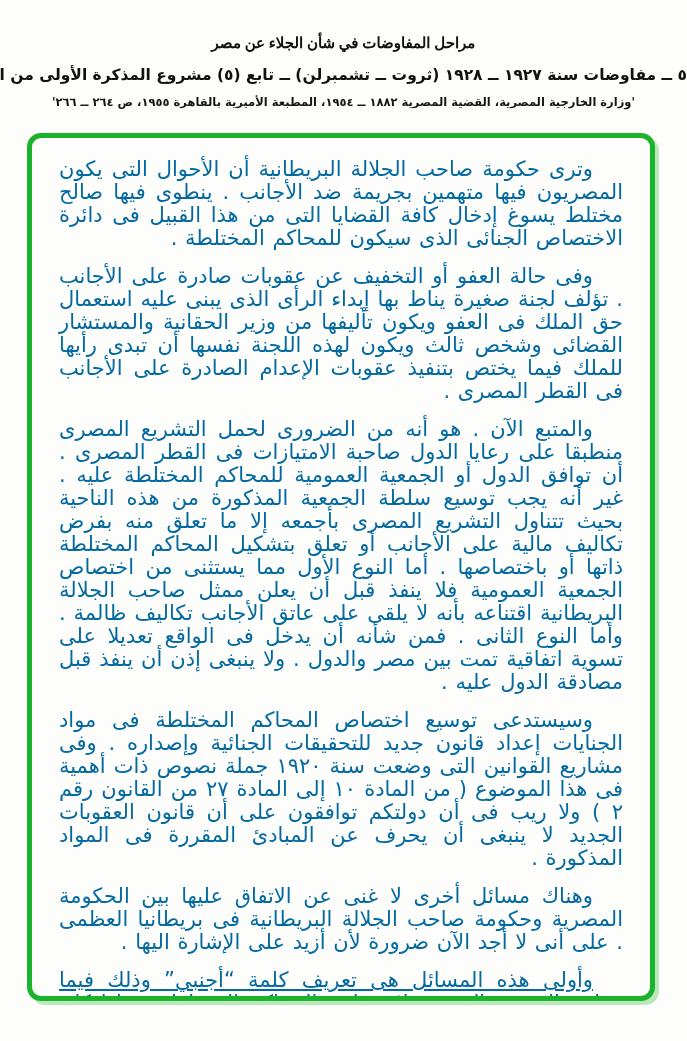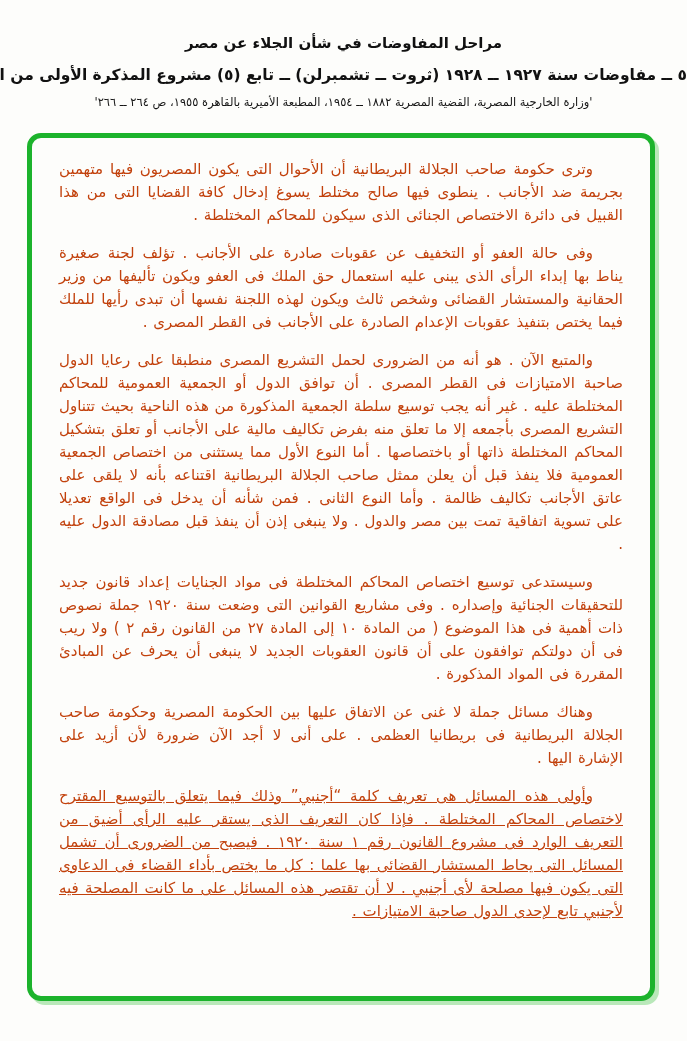--- a/index.html
+++ b/index.html
@@ -20,54 +20,55 @@
     top: 34px;
     left: 0;
     right: 0;
     text-align: center;
     color: #111;
   }
   .header .title {
     font-size: 15px;
     font-weight: bold;
     letter-spacing: 0.2px;
+    font-family: Liberation Serif, serif;
   }
   .header .subtitle {
     font-size: 15.5px;
     font-weight: bold;
     margin-top: 14px;
     white-space: nowrap;
   }
   .header .citation {
     font-size: 11.5px;
-    font-weight: normal;
+    font-weight: bold;
     margin-top: 11px;
     color: #151515;
   }
   .frame {
     position: absolute;
     top: 133px;
     left: 27px;
     width: 628px;
     height: 868px;
     box-sizing: border-box;
     border: 5px solid #1cb32c;
     border-radius: 14px;
     box-shadow: 4px 4px 0 #b9e8b9, 1px 1px 0 #dff4df;
     background: #fdfdfb;
     padding: 20px 27px 8px 27px;
     overflow: hidden;
   }
   .doc-body p {
     margin: 0 0 15px 0;
-    font-size: 15px;
+    font-size: 21px;
     line-height: 23px;
     text-align: justify;
     text-indent: 30px;
-    color: #c2410c;
+    color: #0369a1;
     word-spacing: 1px;
   }
   .doc-body p:last-child { margin-bottom: 0; text-decoration: underline; }
 </style>
 </head>
 <body>
 
 <div class="page">
 
   <div class="header">
@@ -75,18 +76,18 @@
     <div class="subtitle">٥ ــ مفاوضات سنة ١٩٢٧ ــ ١٩٢٨ (ثروت ــ تشمبرلن) ــ تابع (٥) مشروع المذكرة الأولى من الحكومة البريطانية</div>
     <div class="citation">'وزارة الخارجية المصرية، القضية المصرية ١٨٨٢ ــ ١٩٥٤، المطبعة الأميرية بالقاهرة ١٩٥٥، ص ٢٦٤ ــ ٢٦٦'</div>
   </div>
 
   <div class="frame">
     <div class="doc-body">
       <p>وترى حكومة صاحب الجلالة البريطانية أن الأحوال التى يكون المصريون فيها متهمين بجريمة ضد الأجانب . ينطوى فيها صالح مختلط يسوغ إدخال كافة القضايا التى من هذا القبيل فى دائرة الاختصاص الجنائى الذى سيكون للمحاكم المختلطة .</p>
       <p>وفى حالة العفو أو التخفيف عن عقوبات صادرة على الأجانب . تؤلف لجنة صغيرة يناط بها إبداء الرأى الذى يبنى عليه استعمال حق الملك فى العفو ويكون تأليفها من وزير الحقانية والمستشار القضائى وشخص ثالث ويكون لهذه اللجنة نفسها أن تبدى رأيها للملك فيما يختص بتنفيذ عقوبات الإعدام الصادرة على الأجانب فى القطر المصرى .</p>
       <p>والمتبع الآن . هو أنه من الضرورى لحمل التشريع المصرى منطبقا على رعايا الدول صاحبة الامتيازات فى القطر المصرى . أن توافق الدول أو الجمعية العمومية للمحاكم المختلطة عليه . غير أنه يجب توسيع سلطة الجمعية المذكورة من هذه الناحية بحيث تتناول التشريع المصرى بأجمعه إلا ما تعلق منه بفرض تكاليف مالية على الأجانب أو تعلق بتشكيل المحاكم المختلطة ذاتها أو باختصاصها . أما النوع الأول مما يستثنى من اختصاص الجمعية العمومية فلا ينفذ قبل أن يعلن ممثل صاحب الجلالة البريطانية اقتناعه بأنه لا يلقى على عاتق الأجانب تكاليف ظالمة . وأما النوع الثانى . فمن شأنه أن يدخل فى الواقع تعديلا على تسوية اتفاقية تمت بين مصر والدول . ولا ينبغى إذن أن ينفذ قبل مصادقة الدول عليه .</p>
       <p>وسيستدعى توسيع اختصاص المحاكم المختلطة فى مواد الجنايات إعداد قانون جديد للتحقيقات الجنائية وإصداره . وفى مشاريع القوانين التى وضعت سنة ١٩٢٠ جملة نصوص ذات أهمية فى هذا الموضوع ( من المادة ١٠ إلى المادة ٢٧ من القانون رقم ٢ ) ولا ريب فى أن دولتكم توافقون على أن قانون العقوبات الجديد لا ينبغى أن يحرف عن المبادئ المقررة فى المواد المذكورة .</p>
-      <p>وهناك مسائل جملة لا غنى عن الاتفاق عليها بين الحكومة المصرية وحكومة صاحب الجلالة البريطانية فى بريطانيا العظمى . على أنى لا أجد الآن ضرورة لأن أزيد على الإشارة اليها .</p>
+      <p>وهناك مسائل أخرى لا غنى عن الاتفاق عليها بين الحكومة المصرية وحكومة صاحب الجلالة البريطانية فى بريطانيا العظمى . على أنى لا أجد الآن ضرورة لأن أزيد على الإشارة اليها .</p>
       <p>وأولى هذه المسائل هى تعريف كلمة “أجنبي” وذلك فيما يتعلق بالتوسيع المقترح لاختصاص المحاكم المختلطة . فإذا كان التعريف الذى يستقر عليه الرأى أضيق من التعريف الوارد فى مشروع القانون رقم ١ سنة ١٩٢٠ . فيصبح من الضرورى أن تشمل المسائل التى يحاط المستشار القضائى بها علما : كل ما يختص بأداء القضاء فى الدعاوى التى يكون فيها مصلحة لأى أجنبي . لا أن تقتصر هذه المسائل على ما كانت المصلحة فيه لأجنبي تابع لإحدى الدول صاحبة الامتيازات .</p>
     </div>
   </div>
 
 </div>
 
 </body></html>

